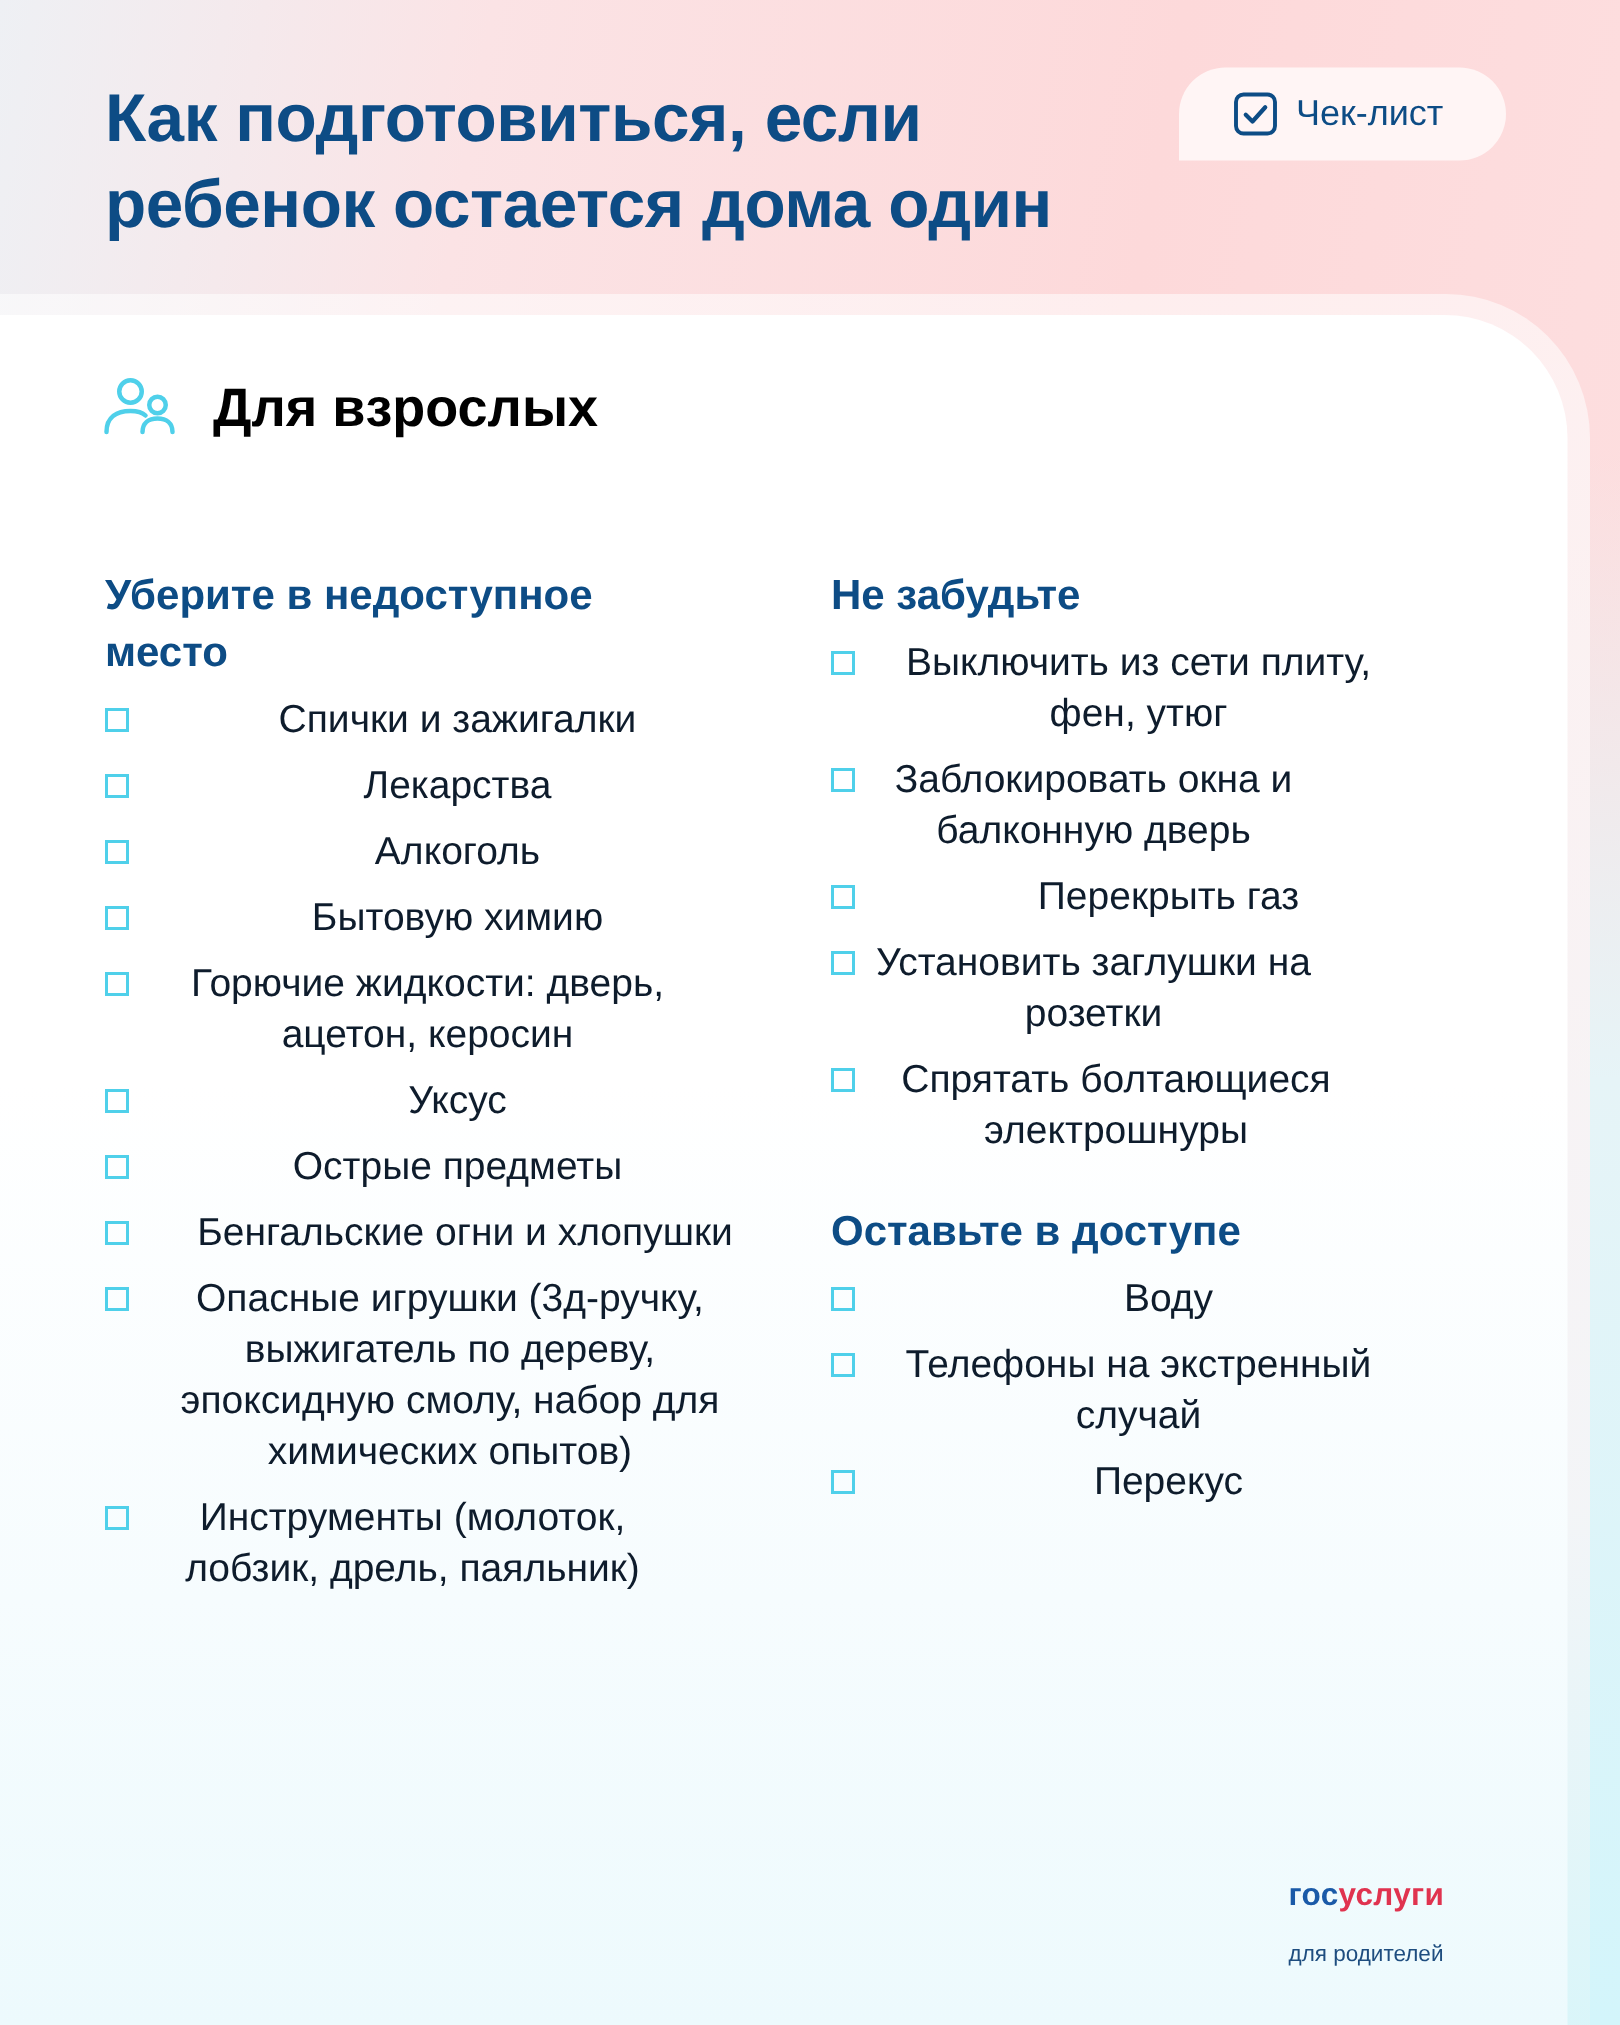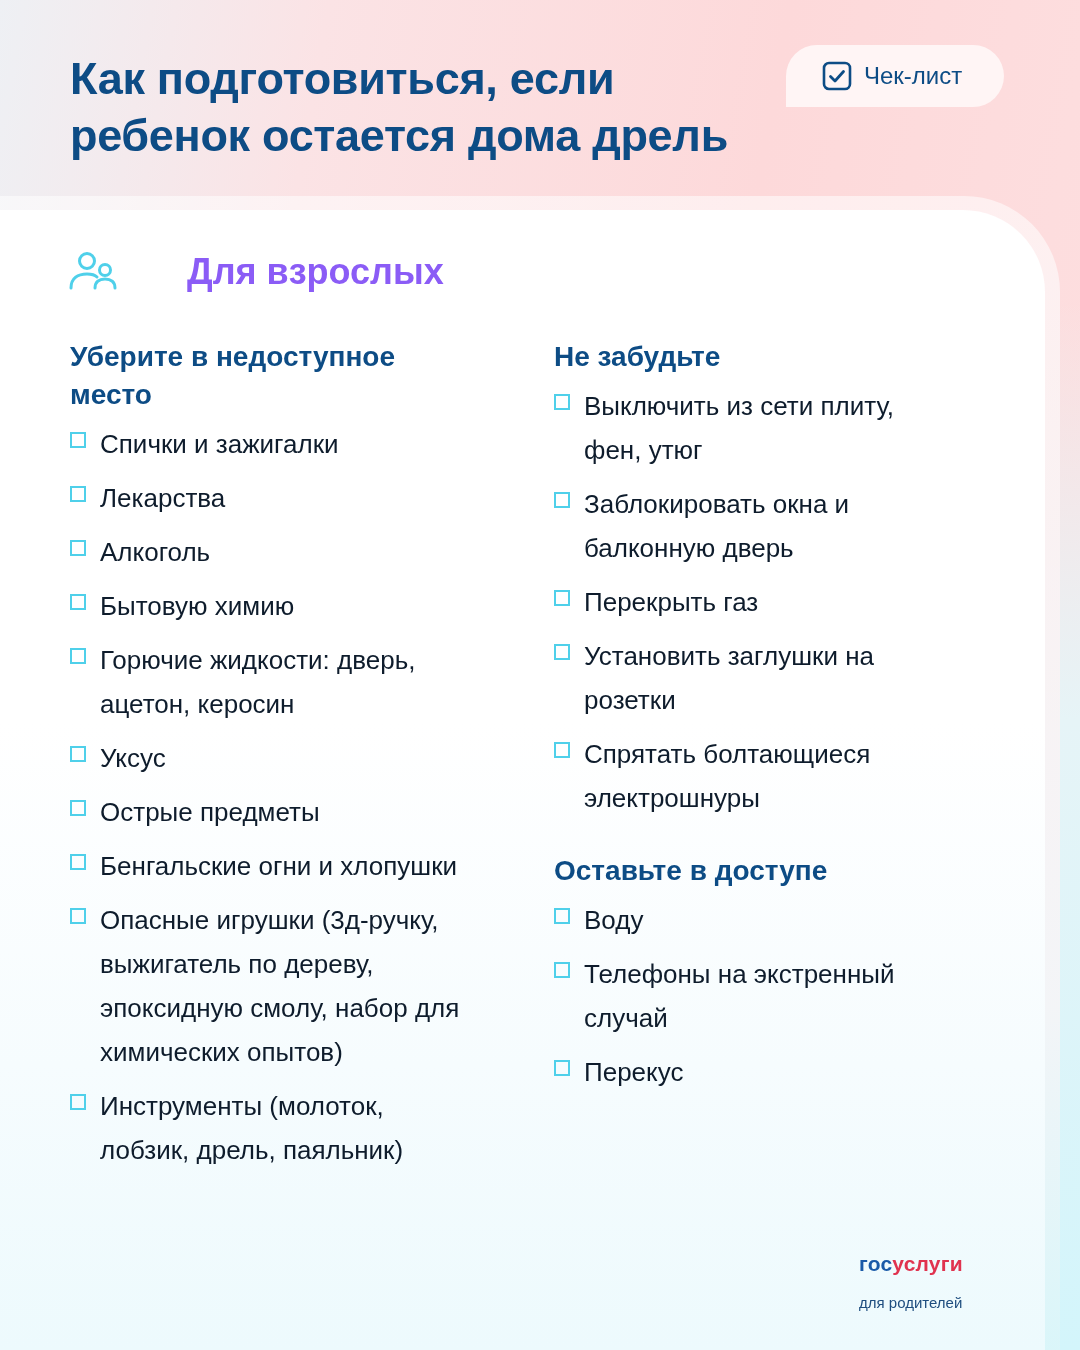--- a/index.html
+++ b/index.html
@@ -33,54 +33,55 @@
     background: #fff5f5; border-radius: 31px 31px 31px 0;
     display: flex; align-items: center; padding-left: 36px; gap: 12px;
   }
   .pill .pill-icon { width: 30px; height: 30px; }
   .pill span { font-size: 24px; color: #0d4c85; font-weight: 500; }
   .section-head {
     position: absolute; left: 68px; top: 248px;
     display: flex; align-items: center; gap: 22px;
   }
   .section-head svg { width: 52px; height: 48px; }
-  .section-head h2 { font-size: 36px; font-weight: 700; color: #8b5cf6; margin-left: 45px; }
-  .col { position: absolute; }
+  .section-head h2 { font-size: 36px; font-weight: 700; color: #000000; }
+  .col { position: absolute; margin-top: 40px; }
   .col-left { left: 70px; top: 338px; width: 440px; }
   .col-right { left: 554px; top: 338px; width: 420px; }
   .sub {
     font-size: 28px; line-height: 38px; font-weight: 700; color: #0d4c85;
     margin-bottom: 8px;
   }
   .sub.gap { margin-top: 32px; }
   ul { list-style: none; }
   li {
     position: relative; padding-left: 30px;
-    font-size: 26px; line-height: 44px; color: #0e1c2c;
+    font-size: 26px; line-height: 34px; color: #0e1c2c;
     margin-bottom: 10px;
+    text-align: center;
   }
   .cb {
     position: absolute; left: 0; top: 10px; width: 16px; height: 16px;
     border: 2px solid #4fd0ea; background: transparent;
   }
   .logo { position: absolute; left: 859px; top: 1253px; }
   .logo .brand { font-size: 21px; font-weight: 700; letter-spacing: 0.2px; line-height: 22px; }
   .logo .brand .b1 { color: #1a5aa8; }
   .logo .brand .b2 { color: #e0334f; }
   .logo .sub-brand { font-size: 15px; color: #1e4d7f; margin-top: 19px; }
 </style>
 </head>
 <body>
 
 <div class="back-card"></div>
 <div class="right-strip"></div>
 
 <h1 class="title">
   <span>Как подготовиться, если</span><br>
-  <span>ребенок остается дома дрель</span>
+  <span>ребенок остается дома один</span>
 </h1>
 
 <div class="pill">
   <svg class="pill-icon" viewBox="0 0 30 30">
     <rect x="2" y="2" width="26" height="26" rx="5" fill="none" stroke="#0d4c85" stroke-width="2.6"></rect>
     <path d="M8.5 15.5 L13 20 L21.5 10.5" fill="none" stroke="#0d4c85" stroke-width="2.8" stroke-linecap="round" stroke-linejoin="round"></path>
   </svg>
   <span>Чек-лист</span>
 </div>
 

